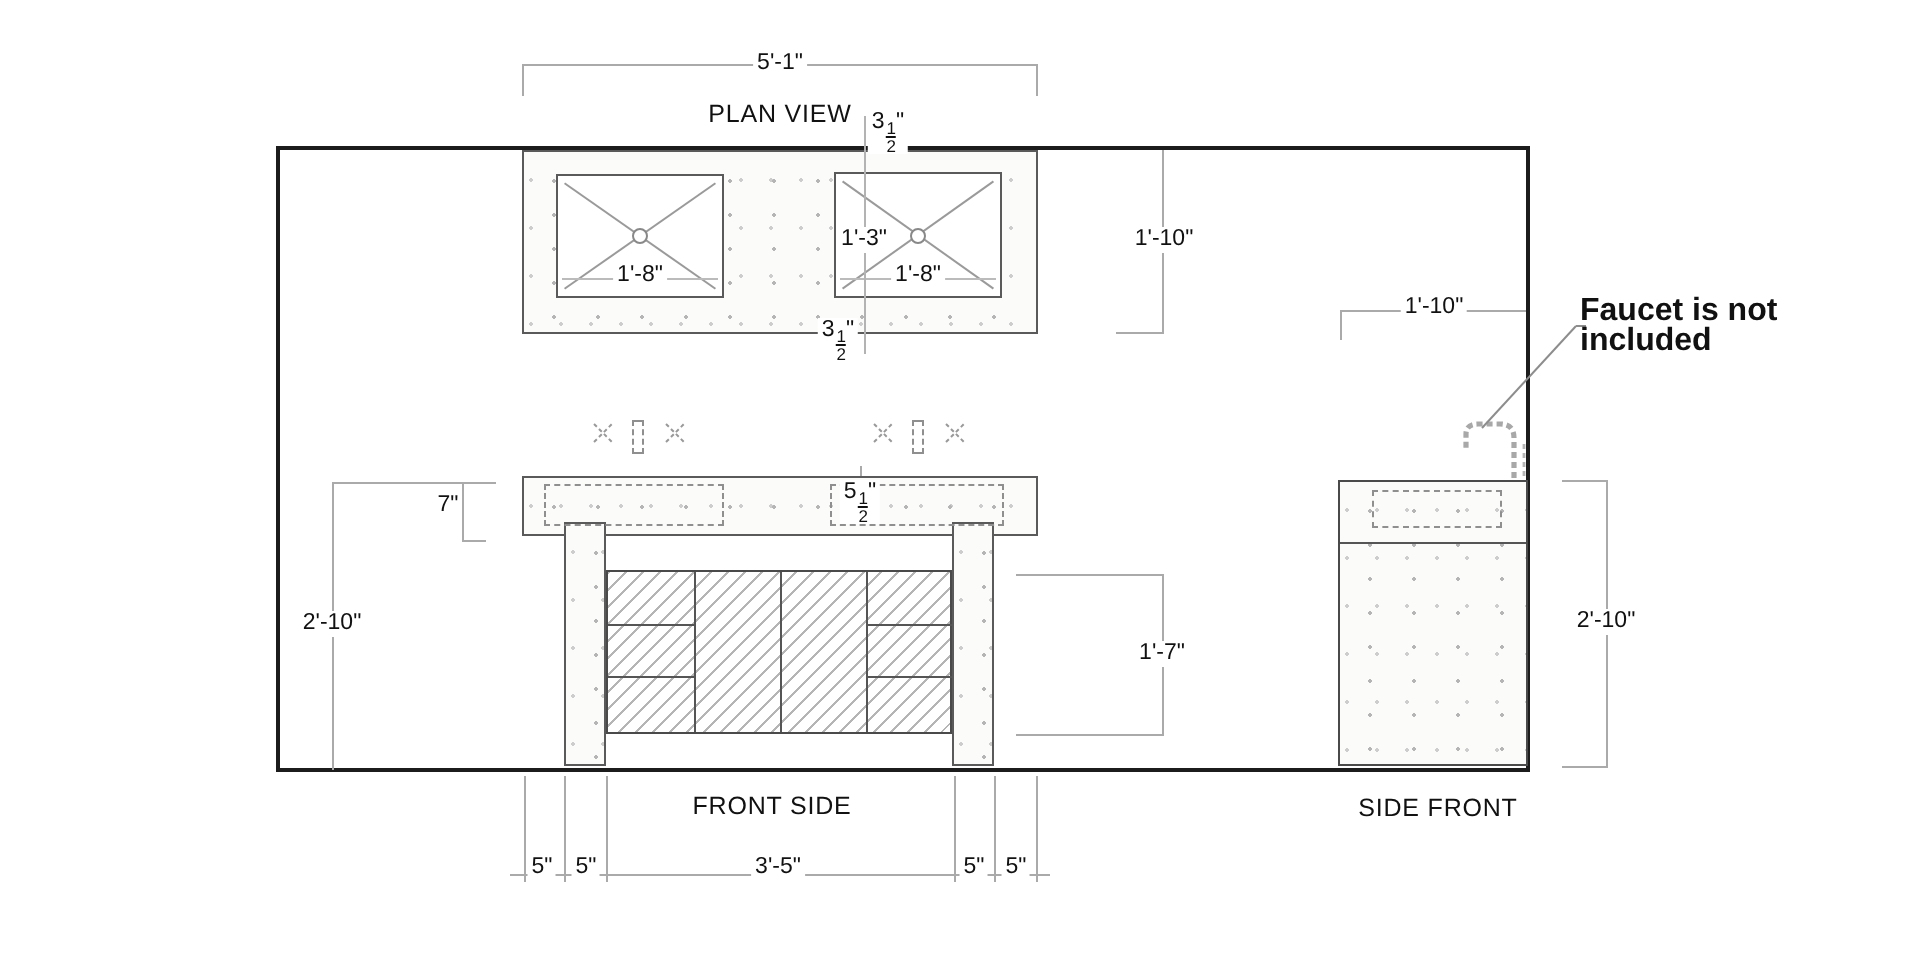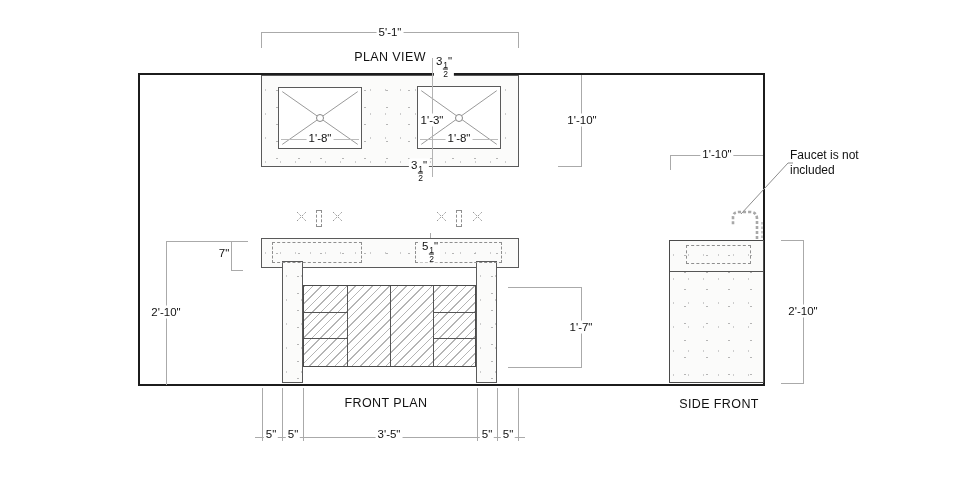--- a/index.html
+++ b/index.html
@@ -16,21 +16,21 @@
   .outline{border:1px solid #5a5a5a;box-sizing:border-box;}
   .hatch{background-image:repeating-linear-gradient(135deg,rgba(120,120,120,0.55) 0 1px,transparent 1px 6px);}
   .dashed{border:1px dashed #8f8f8f;box-sizing:border-box;background:transparent;}
   .dimlabel{position:absolute;transform:translate(-50%,-50%);background:#fff;padding:0 2px;
             font-size:11.5px;line-height:13px;white-space:nowrap;z-index:6;}
   .viewtitle{position:absolute;transform:translate(-50%,-50%);font-size:12.5px;letter-spacing:.4px;
              white-space:nowrap;z-index:6;}
   .frac{display:inline-flex;flex-direction:column;vertical-align:-3px;font-size:8.5px;
         line-height:8px;text-align:center;margin-left:1px;}
   .frac .num{border-bottom:1px solid #111;}
-  .note{position:absolute;font-size:12px;line-height:15px;z-index:6;}
+  .note{position:absolute;font-size:16px;line-height:15px;z-index:6;font-weight:bold;}
   .drain{position:absolute;width:8px;height:8px;border:1px solid #888;border-radius:50%;
          background:#fff;box-sizing:border-box;left:50%;top:50%;transform:translate(-50%,-50%);}
   svg{display:block;}
 </style>
 </head>
 <body>
 
 <div id="canvas">
 
   <div class="frame" style="left:138px;top:73px;width:627px;height:313px;"></div>
@@ -142,21 +142,21 @@
   <div class="line" style="left:303px;top:388px;width:1px;height:53px;"></div>
   <div class="line" style="left:477px;top:388px;width:1px;height:53px;"></div>
   <div class="line" style="left:497px;top:388px;width:1px;height:53px;"></div>
   <div class="line" style="left:518px;top:388px;width:1px;height:53px;"></div>
   <div class="line" style="left:255px;top:437px;width:270px;height:1px;"></div>
   <span class="dimlabel" style="left:271px;top:434px;">5"</span>
   <span class="dimlabel" style="left:293px;top:434px;">5"</span>
   <span class="dimlabel" style="left:389px;top:434px;">3'-5"</span>
   <span class="dimlabel" style="left:487px;top:434px;">5"</span>
   <span class="dimlabel" style="left:508px;top:434px;">5"</span>
-  <span class="viewtitle" style="left:386px;top:403px;">FRONT PLAN</span>
+  <span class="viewtitle" style="left:386px;top:403px;">FRONT SIDE</span>
 
   <div class="line" style="left:670px;top:155px;width:93px;height:1px;"></div>
   <div class="line" style="left:670px;top:155px;width:1px;height:15px;"></div>
   <span class="dimlabel" style="left:717px;top:154px;">1'-10"</span>
 
   <div class="abs speckle" style="left:669px;top:240px;width:95px;height:143px;border:1px solid #4a4a4a;box-sizing:border-box;z-index:1;">
     <div class="objline" style="left:0;top:30px;width:93px;height:1px;"></div>
     <div class="dashed" style="position:absolute;left:16px;top:4px;width:65px;height:19px;"></div>
   </div>
 

